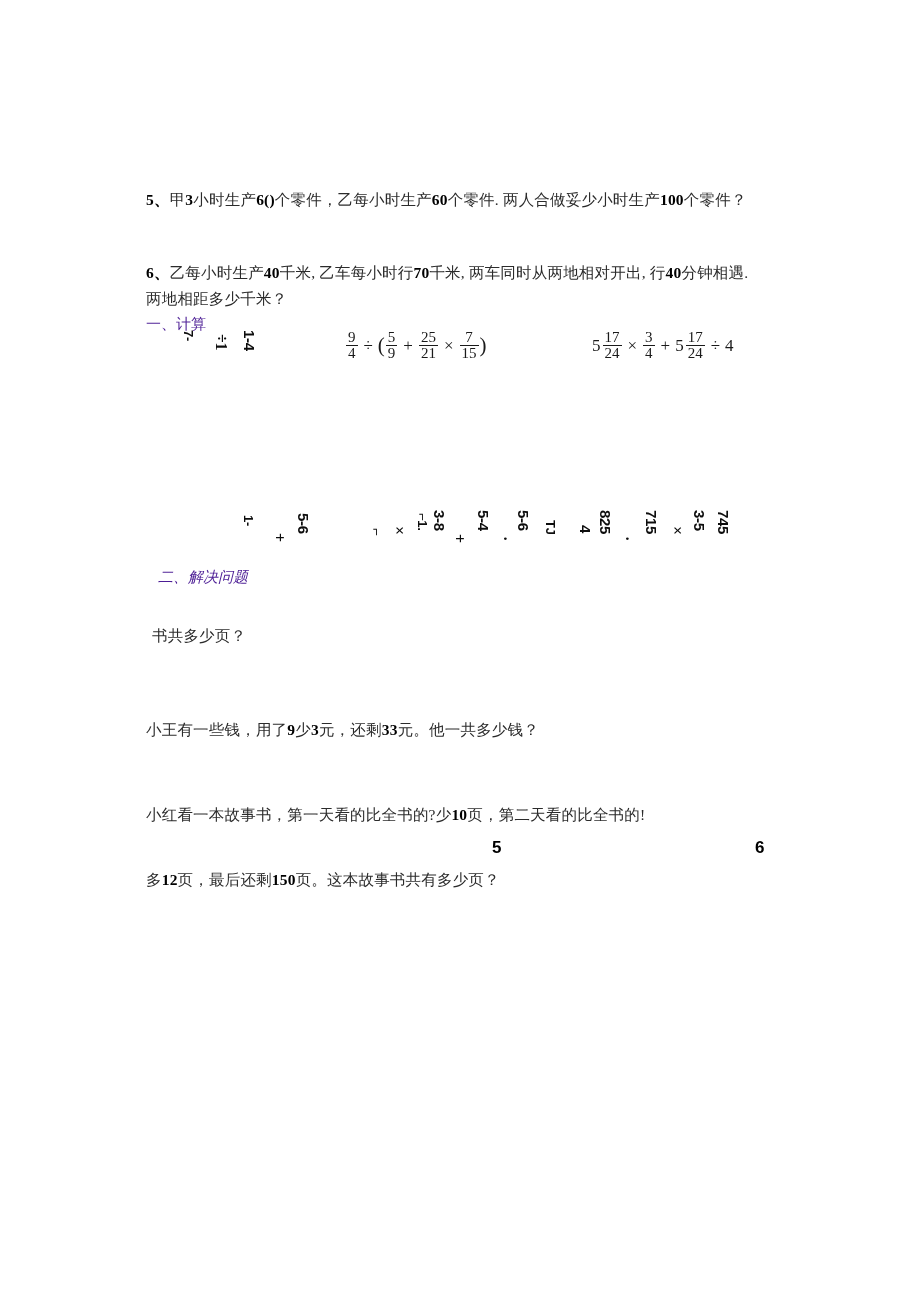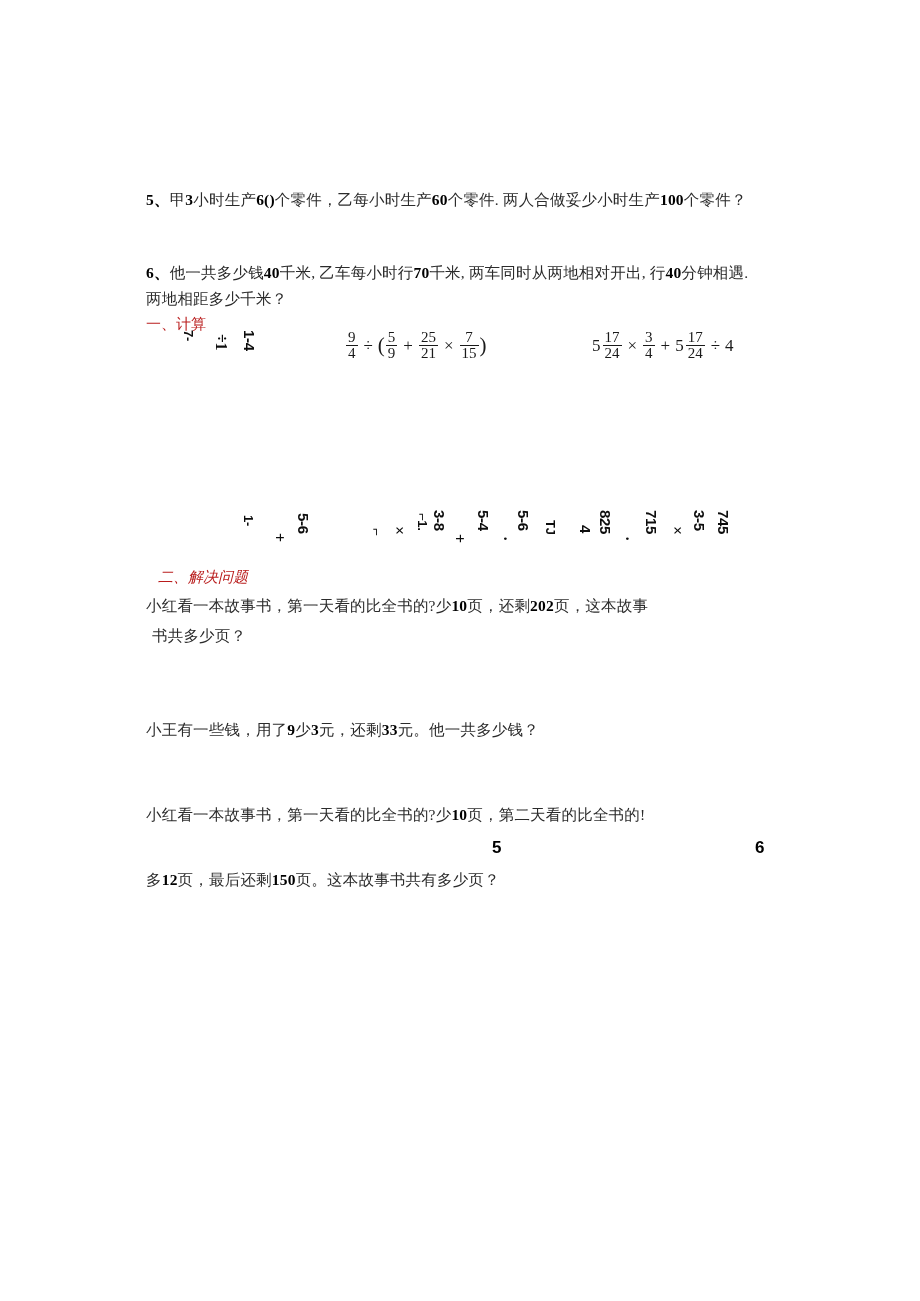--- a/index.html
+++ b/index.html
@@ -31,21 +31,21 @@
     font-size: 15.5px;
     letter-spacing: 0.2px;
     color: #2b2b2b;
   }
   .prob b, .bold {
     font-weight: bold;
     color: #000000;
   }
   .sect {
     font-size: 15px;
-    color: #b91c1c;
+    color: #4c1d95;
   }
 
   
   .mathrow {
     position: absolute;
     display: flex;
     align-items: center;
     font-family: "Liberation Serif", "DejaVu Serif", serif;
     font-size: 17px;
     color: #1a1a1a;
@@ -115,21 +115,21 @@
 </head>
 <body>
 
 <div id="page">
 
   <div class="txt prob" style="left:146px; top:192px;">
     <b>5、</b><span>甲</span><b>3</b><span>小时生产</span><b>6()</b><span>个零件，乙每小时生产</span><b>60</b><span>个零件. 两人合做妥少小时生产</span><b>100</b><span>个零件？</span>
   </div>
 
   <div class="txt prob" style="left:146px; top:265px;">
-    <b>6、</b><span>他一共多少钱</span><b>40</b><span>千米, 乙车每小时行</span><b>70</b><span>千米, 两车同时从两地相对开出, 行</span><b>40</b><span>分钟相遇.</span>
+    <b>6、</b><span>乙每小时生产</span><b>40</b><span>千米, 乙车每小时行</span><b>70</b><span>千米, 两车同时从两地相对开出, 行</span><b>40</b><span>分钟相遇.</span>
   </div>
   <div class="txt prob" style="left:146px; top:291px;">两地相距多少千米？</div>
 
   <div class="txt sect" style="left:146px; top:317px;">一、计算</div>
 
   <div class="rot small" style="left:196px; top:330px;">7-</div>
   <div class="rot op2" style="left:230px; top:334px;">÷1</div>
   <div class="rot" style="left:258px; top:330px;">1-4</div>
 
   <div class="mathrow" style="left:345px; top:330px;">
@@ -196,23 +196,20 @@
   <div class="rot" style="left:594px; top:525px;">4</div>
   <div class="rot" style="left:614px; top:510px;">825</div>
   <div class="rot op2" style="left:636px; top:536px;">·</div>
   <div class="rot" style="left:660px; top:510px;">715</div>
   <div class="rot op2" style="left:686px; top:526px;">×</div>
   <div class="rot" style="left:708px; top:510px;">3-5</div>
   <div class="rot" style="left:732px; top:510px;">745</div>
 
   <div class="txt sect" style="left:158px; top:570px;font-style:italic;">二、解决问题</div>
 
-  <div class="txt prob" style="left:146px; top:598px;">
-    <span>小红看一本故事书，第一天看的比全书的?少</span><b>10</b><span>页，还剩</span><b>202</b><span>页，这本故事</span>
-  </div>
   <div class="txt prob" style="left:152px; top:628px;">书共多少页？</div>
 
   <div class="txt prob" style="left:146px; top:722px;">
     <span>小王有一些钱，用了</span><b>9</b><span>少</span><b>3</b><span>元，还剩</span><b>33</b><span>元。他一共多少钱？</span>
   </div>
 
   <div class="txt prob" style="left:146px; top:807px;">
     <span>小红看一本故事书，第一天看的比全书的?少</span><b>10</b><span>页，第二天看的比全书的!</span>
   </div>
 

